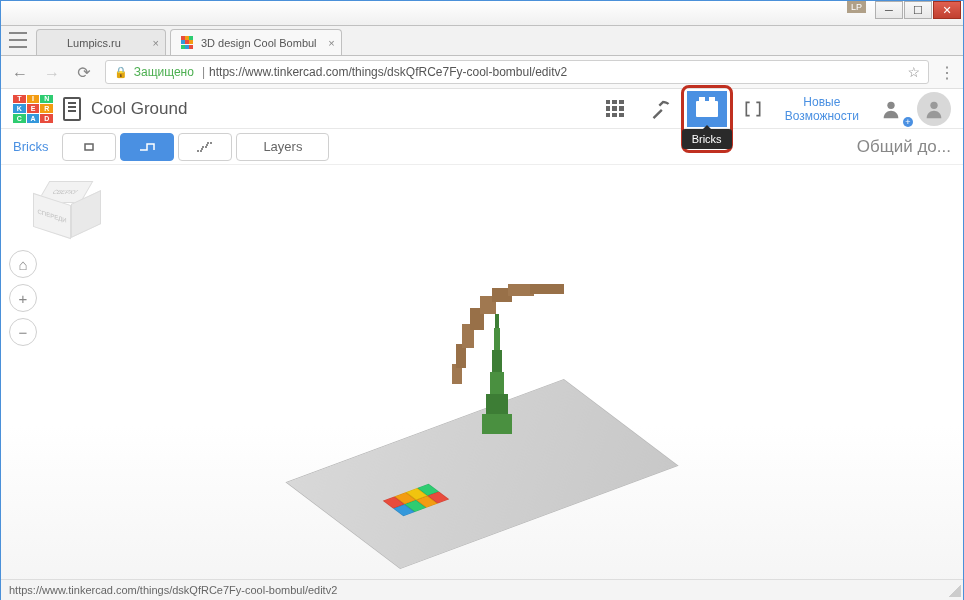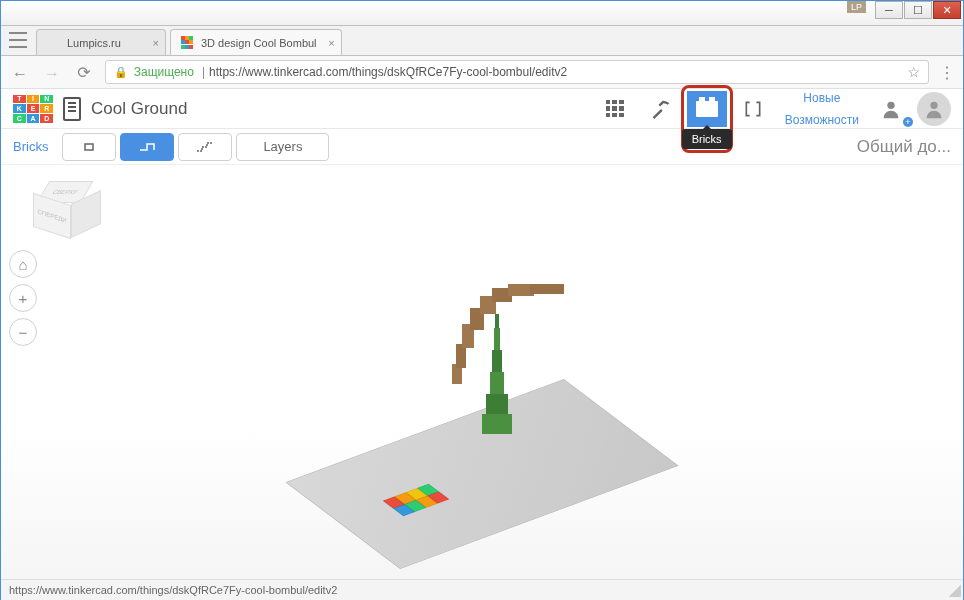--- a/index.html
+++ b/index.html
@@ -36,21 +36,21 @@
 .logo-doc { width: 18px; height: 24px; border: 2px solid #555; border-radius: 2px; position: relative; }
 .logo-doc::before { content: ''; position: absolute; top: 3px; left: 3px; right: 3px; height: 2px; background: #555; box-shadow: 0 4px 0 #555, 0 8px 0 #555; }
 .project-title { font-size: 17px; color: #555; }
 .header-right { margin-left: auto; display: flex; align-items: center; gap: 6px; }
 .header-btn { width: 40px; height: 36px; display: flex; align-items: center; justify-content: center; cursor: pointer; position: relative; }
 .header-btn.active { background: #4a90e2; }
 .grid-icon { width: 18px; height: 18px; display: grid; grid-template-columns: repeat(3,1fr); grid-template-rows: repeat(3,1fr); gap: 2px; }
 .grid-icon span { background: #666; }
 .brick-icon { width: 22px; height: 16px; background: #fff; position: relative; border-radius: 1px; }
 .brick-icon::before { content: ''; position: absolute; top: -4px; left: 3px; width: 6px; height: 4px; background: #fff; box-shadow: 10px 0 0 #fff; }
-.header-link { color: #4a90e2; font-size: 12px; text-align: center; line-height: 22px; padding: 0 6px; }
+.header-link { color: #4a90e2; font-size: 12px; text-align: center; line-height: 14px; padding: 0 6px; }
 .avatar { width: 34px; height: 34px; border-radius: 50%; background: #d8d8d8; display: flex; align-items: center; justify-content: center; }
 .avatar svg { width: 22px; height: 22px; fill: #999; }
 .add-person { position: relative; }
 .add-person svg { width: 22px; height: 22px; fill: #888; }
 .add-person .plus { position: absolute; bottom: 0; right: -2px; width: 10px; height: 10px; background: #4a90e2; border-radius: 50%; color: #fff; font-size: 9px; display: flex; align-items: center; justify-content: center; }
 
 .highlight-box { position: absolute; top: -6px; left: -6px; right: -6px; bottom: -26px; border: 3px solid #c03020; border-radius: 8px; pointer-events: none; }
 .tooltip { position: absolute; top: 38px; left: 50%; transform: translateX(-50%); background: #2a2a2a; color: #fff; font-size: 11px; padding: 4px 10px; border-radius: 3px; white-space: nowrap; z-index: 10; }
 .tooltip::before { content: ''; position: absolute; top: -4px; left: 50%; transform: translateX(-50%); border: 4px solid transparent; border-bottom-color: #2a2a2a; border-top: none; }
 

